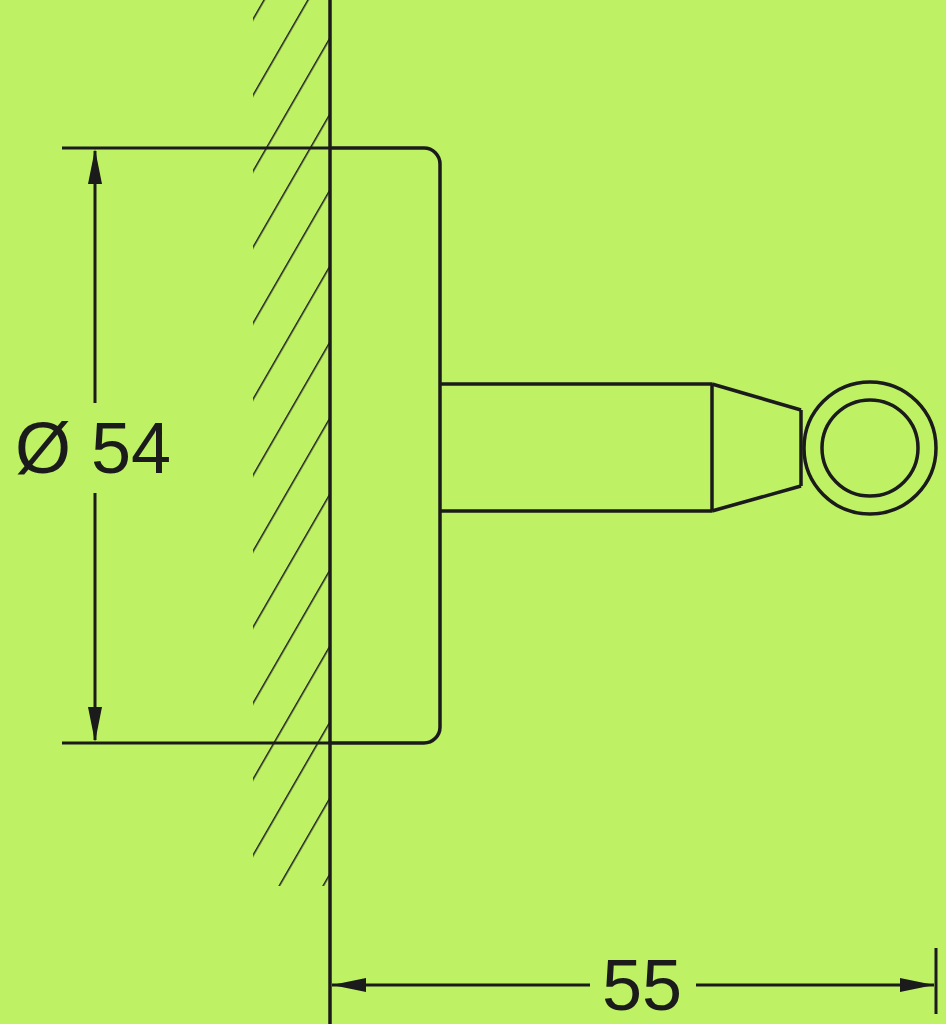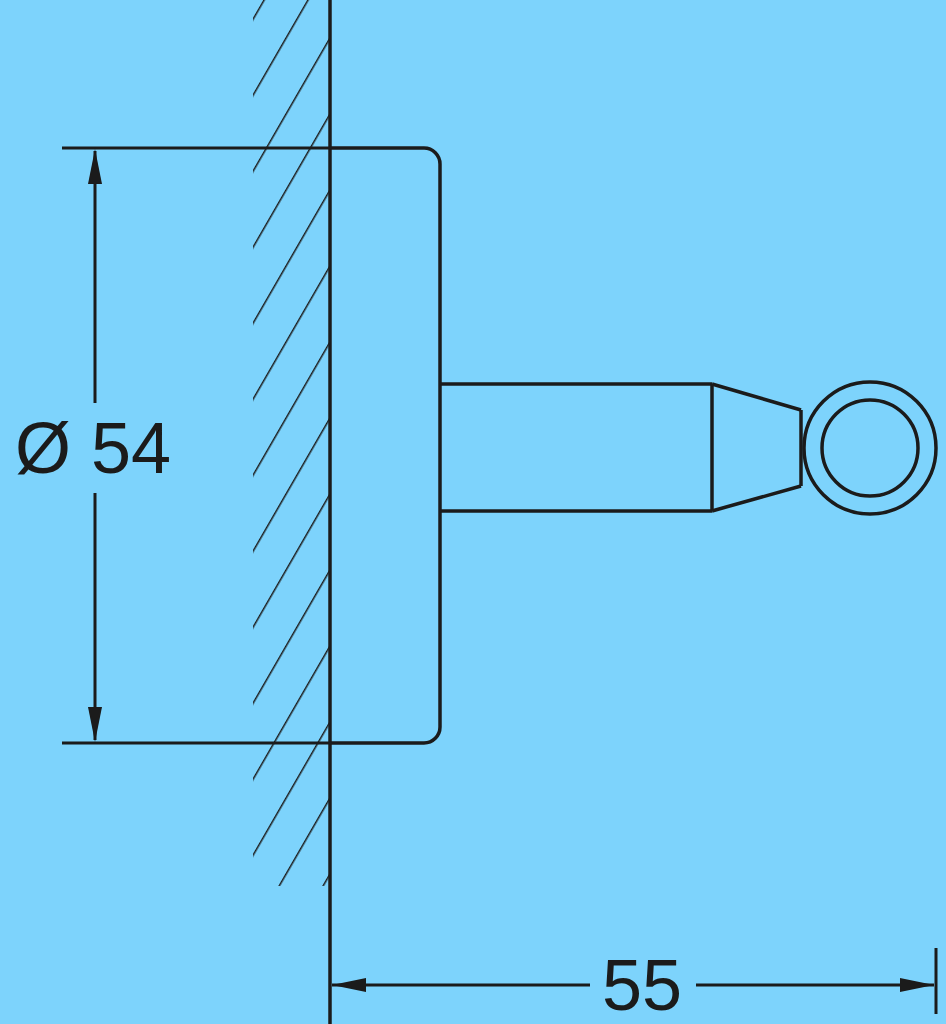--- a/index.html
+++ b/index.html
@@ -3,21 +3,21 @@
   <meta charset="utf-8">
   <style>
     html, body {
       margin: 0;
       padding: 0;
       background: #ffffff;
     }
     .stage {
       width: 946px;
       height: 1024px;
-      background: #7dd3fc;
+      background: #bef264;
       position: relative;
       overflow: hidden;
     }
     svg { display: block; }
     .ln {
       fill: none;
       stroke: currentColor;
       stroke-width: 3;
     }
     .outline {

